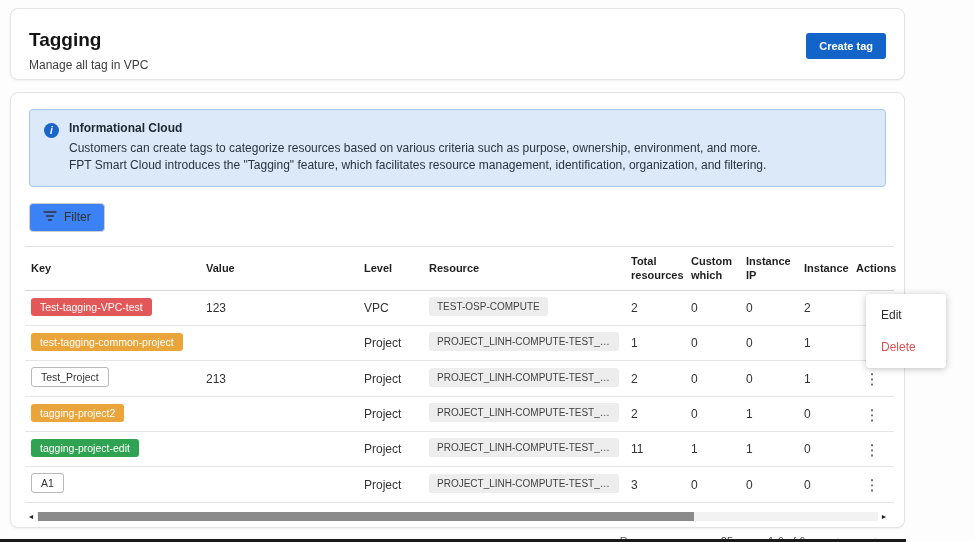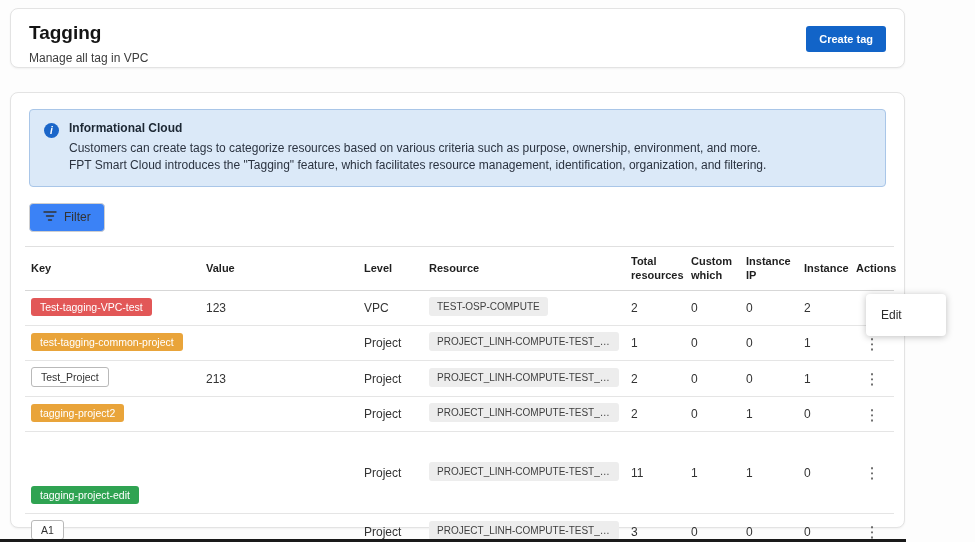--- a/index.html
+++ b/index.html
@@ -12,23 +12,23 @@
   }
   .viewport { position:relative; width:975px; height:542px; }
 
   .card {
     background:#ffffff;
     border:1px solid #e3e3e3;
     border-radius:8px;
     box-shadow:0 1px 2px rgba(0,0,0,0.05);
   }
   .header-card {
-    position:absolute; left:10px; top:8px; width:895px; height:60px;
+    position:absolute; left:10px; top:8px; width:895px; height:72px;
     display:flex; justify-content:space-between; align-items:flex-start;
-    padding:13px 18px;
+    padding:20px 18px;
   }
   .page-title { font-size:19px; font-weight:bold; color:#141414; margin-bottom:7px; }
   .page-subtitle { font-size:12px; color:#3d3d3d; }
   .btn-primary {
     background:#1264c8; color:#fff; font-size:11px; font-weight:bold;
     border:none; border-radius:3px; padding:7px 13px; cursor:pointer; margin-top:4px;
     font-family:"Liberation Sans", sans-serif;
   }
 
   .main-card {
@@ -72,21 +72,21 @@
     overflow:hidden; white-space:nowrap;
   }
   th:last-child, td:last-child { text-align:center; }
 
   .chip {
     display:inline-block; font-size:10.5px; padding:3px 9px; border-radius:3px;
     max-width:100%; overflow:hidden; text-overflow:ellipsis; white-space:nowrap;
   }
   .chip[data-variant="red"]    { background:#e25757; color:#fff; }
   .chip[data-variant="orange"] { background:#e9a43a; color:#fff; }
-  .chip[data-variant="green"]  { background:#2fa352; color:#fff;margin-top:48px; }
+  .chip[data-variant="green"]  { background:#2fa352; color:#fff; }
   .chip[data-variant="outline"]{ background:#fff; color:#333; border:1px solid #b9b9b9; }
 
   .res-chip {
     display:inline-block; font-size:10px; padding:4px 8px; border-radius:3px;
     background:#ededed; color:#3f3f3f; white-space:nowrap; max-width:100%;
     overflow:hidden; text-overflow:ellipsis;
   }
 
   .dots-btn {
     background:none; border:none; font-size:15px; color:#4a4a4a;
@@ -260,16 +260,17 @@
         <span class="caret">▾</span>
       </span>
       <span>1-6 of 6</span>
       <span class="pg-arrow">‹</span>
       <span class="pg-arrow">›</span>
     </div>
   </div>
 
   <div class="context-menu">
     <div class="menu-item">Edit</div>
+    <div class="menu-item delete">Delete</div>
   </div>
 
   <div class="bottom-edge"></div>
 </div>
 
 </body></html>

